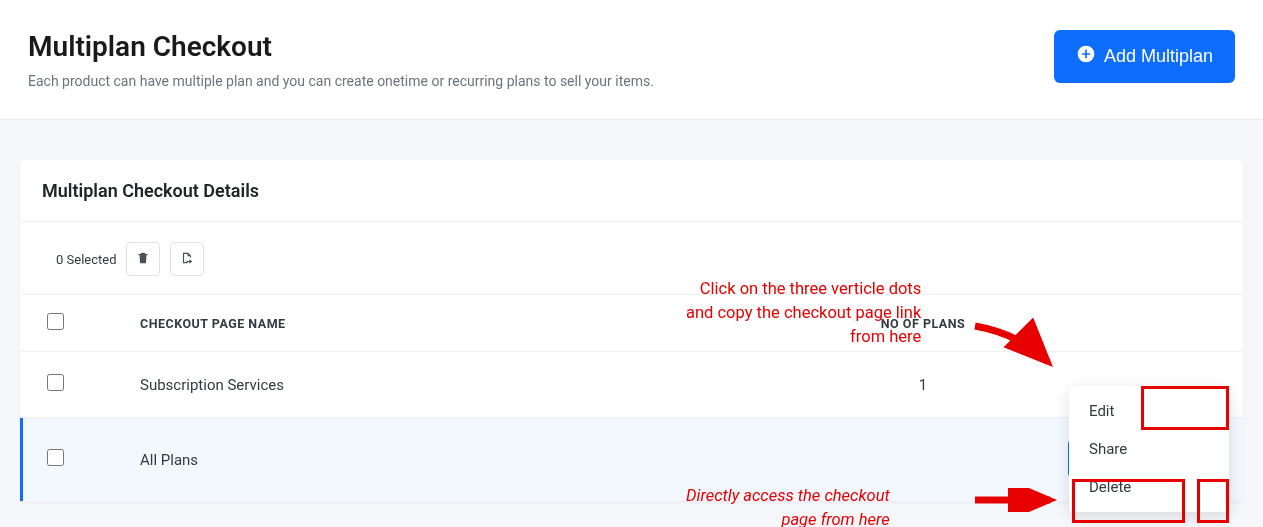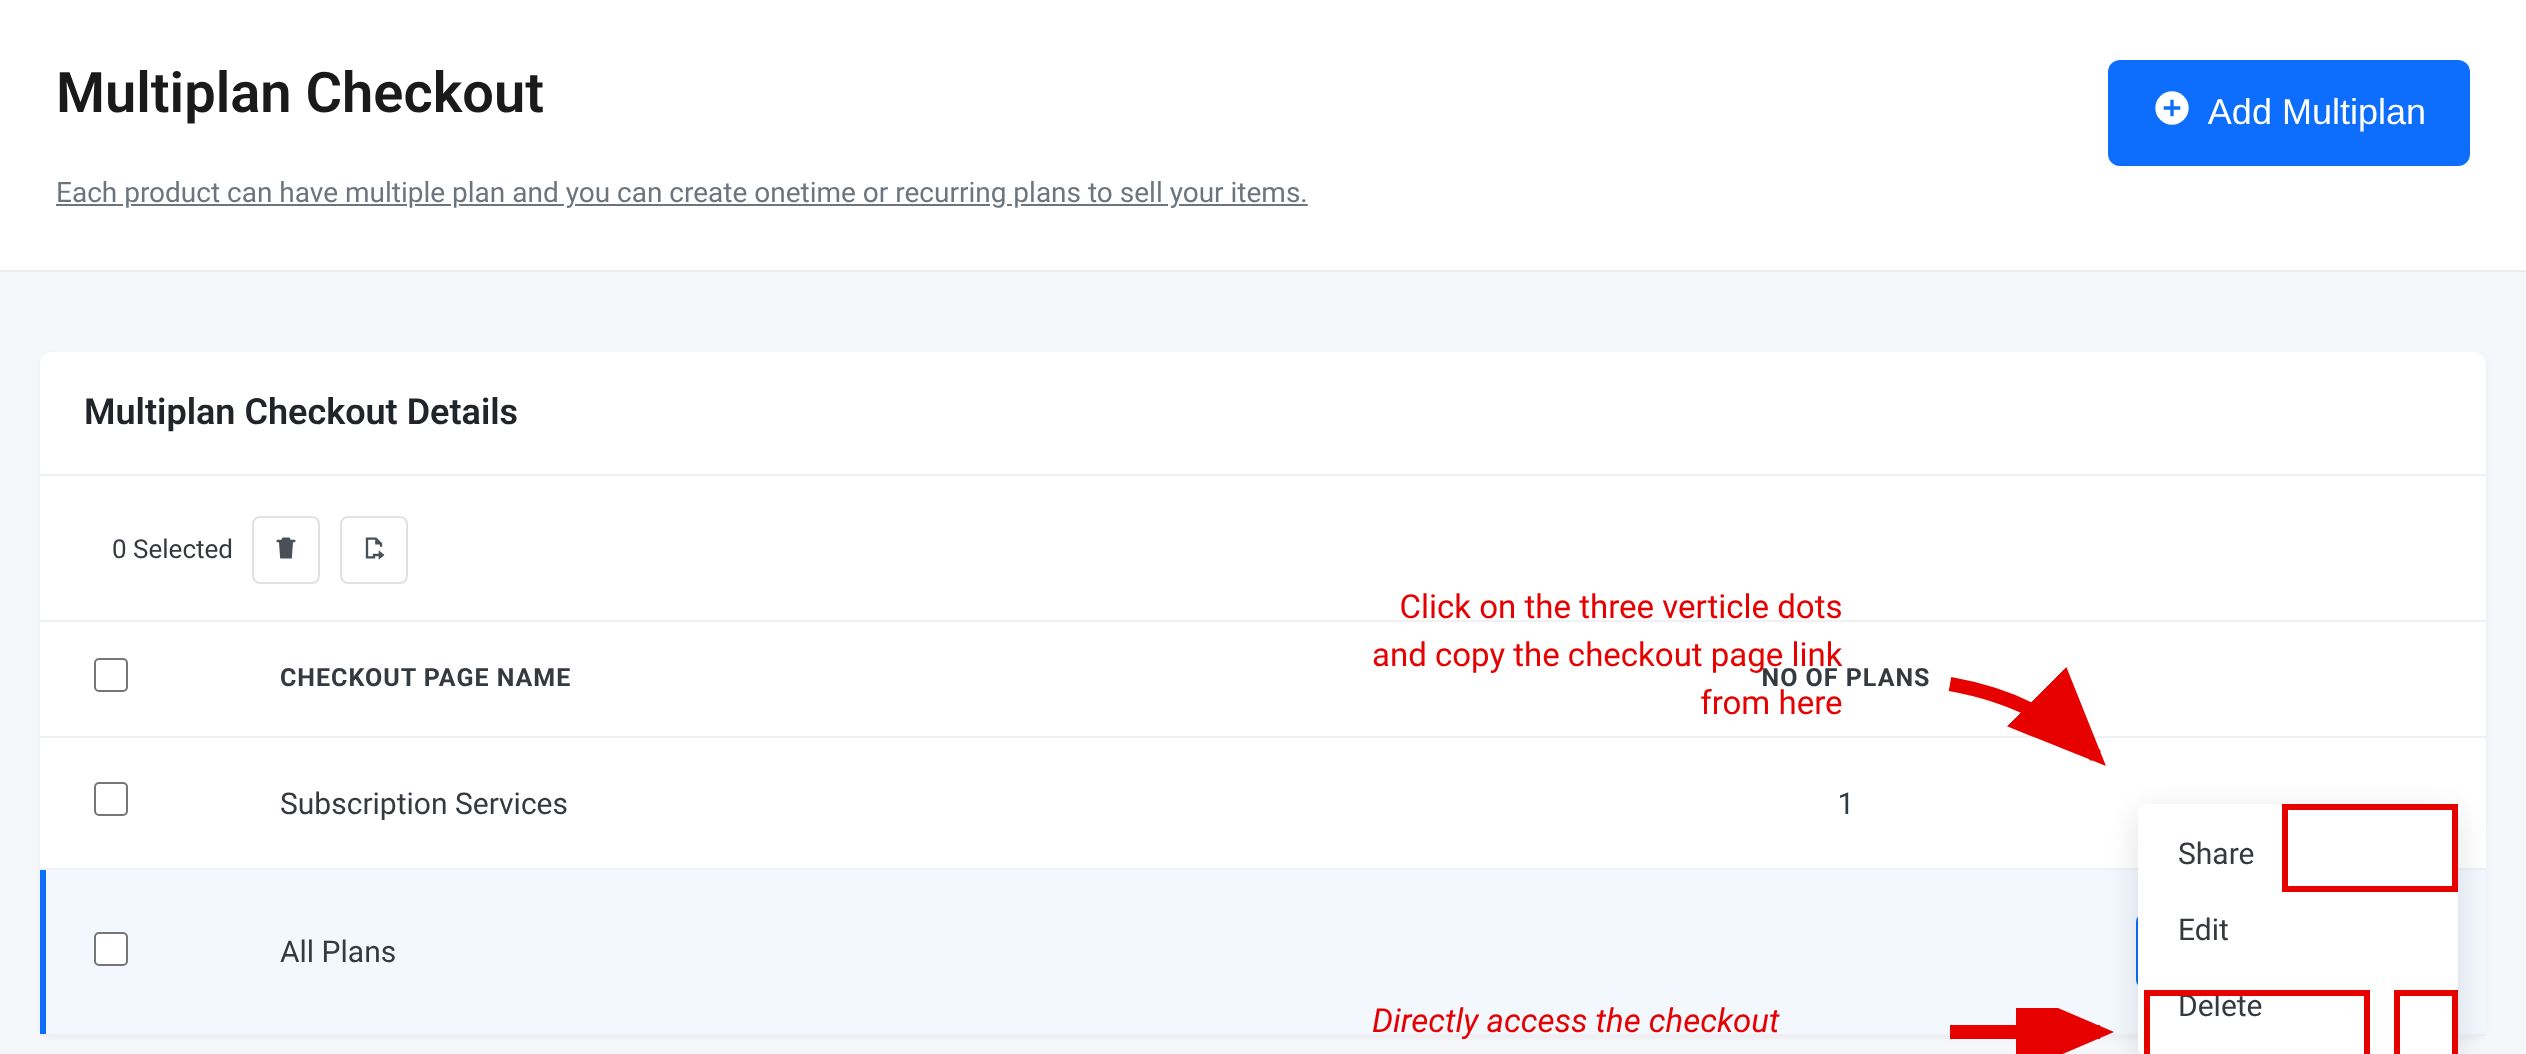--- a/index.html
+++ b/index.html
@@ -13,26 +13,25 @@
     display: flex;
     justify-content: space-between;
     align-items: flex-start;
     padding: 30px 28px 30px 28px;
     border-bottom: 1px solid #e9ecef;
   }
   .header-left h1 {
     font-size: 28px;
     font-weight: 600;
     color: #1a1a1a;
-    margin-bottom: 26px;
+    margin-bottom: 10px;
   }
   .header-left p {
     font-size: 14px;
     color: #6c757d;
-    text-decoration: underline;
   }
   .btn-primary {
     background: #0d6efd;
     color: #fff;
     border: none;
     border-radius: 6px;
     padding: 14px 22px;
     font-size: 18px;
     font-weight: 500;
     display: inline-flex;
@@ -252,22 +251,22 @@
                       <circle cx="2" cy="16" r="2"></circle>
                     </svg>
                 </span>
               </button>
             </td>
           </tr>
         </tbody>
       </table>
 
       <div class="dropdown-menu">
+        <div class="dropdown-item">Edit</div>
         <div class="dropdown-item">Share</div>
-        <div class="dropdown-item">Edit</div>
         <div class="dropdown-item">Delete</div>
       </div>
 
       <div class="red-box" style="top:92px; right:14px; width:88px; height:44px;"></div>
       <div class="red-box" style="top:185px; right:58px; width:113px; height:44px;"></div>
       <div class="red-box" style="top:185px; right:14px; width:32px; height:44px;"></div>
 
       <div class="annotation" style="top:-17px; left:666px; white-space:pre-line;">Click on the three verticle dots
 and copy the checkout page link
 from here</div>

